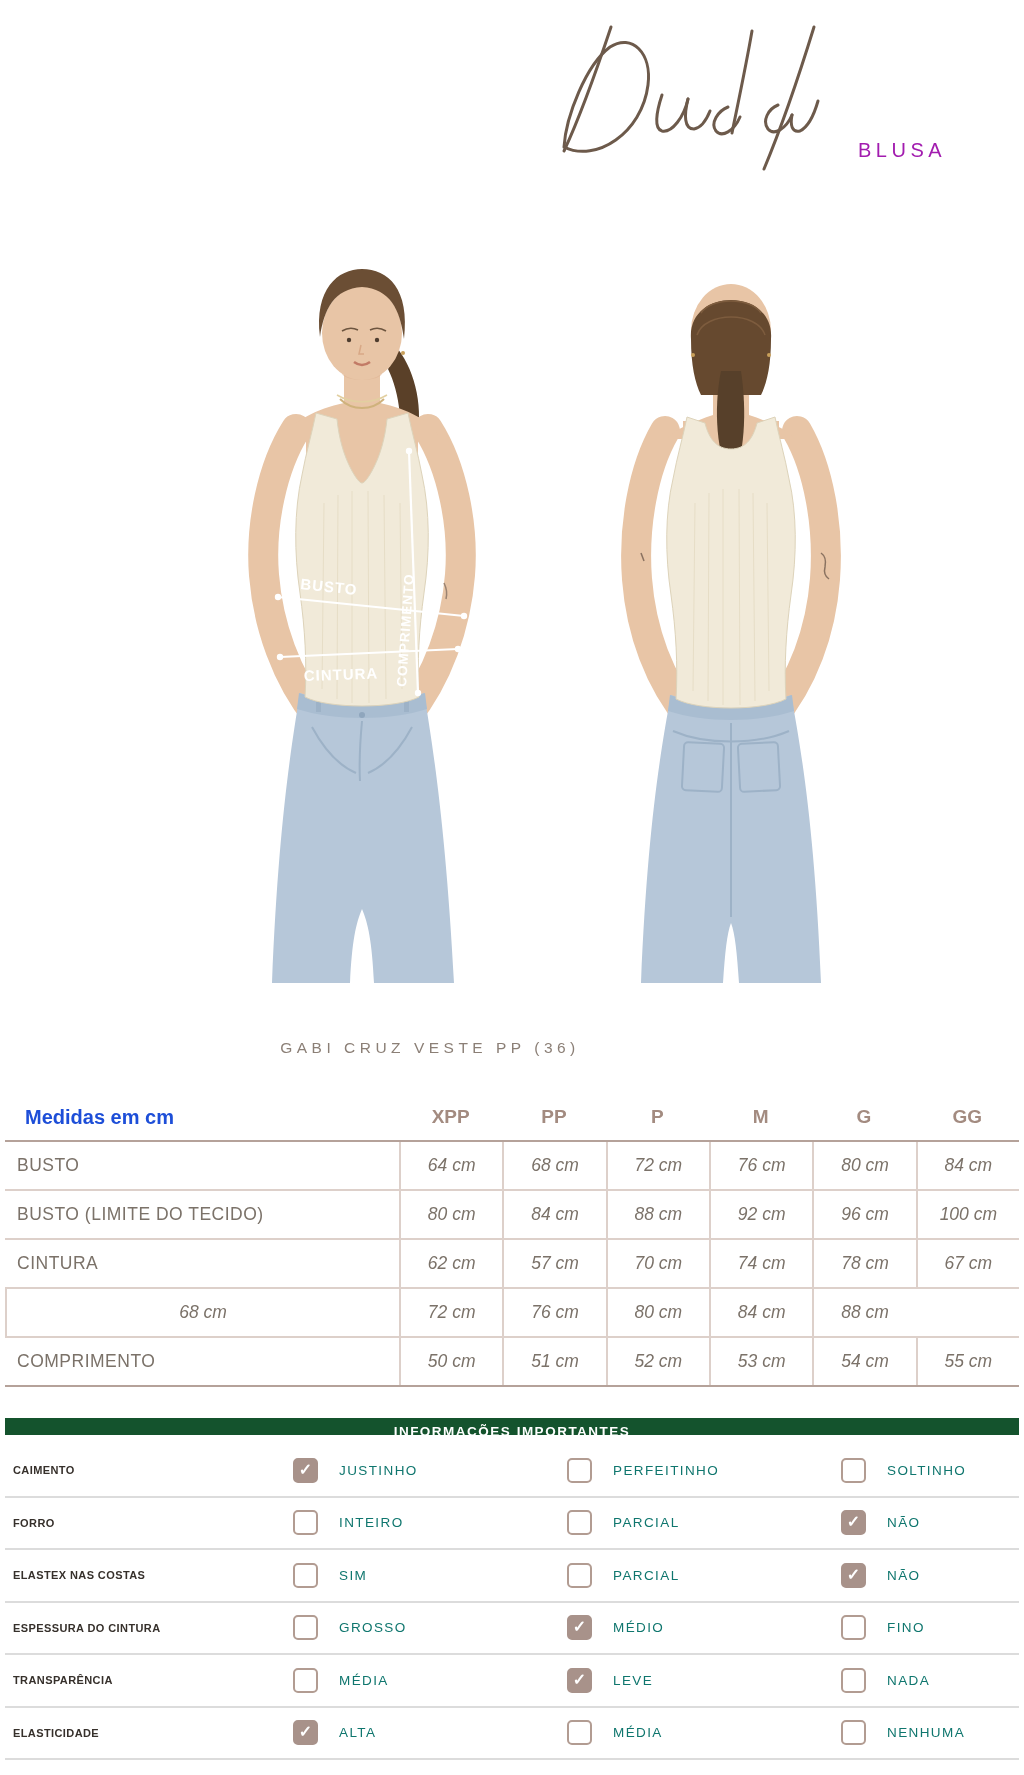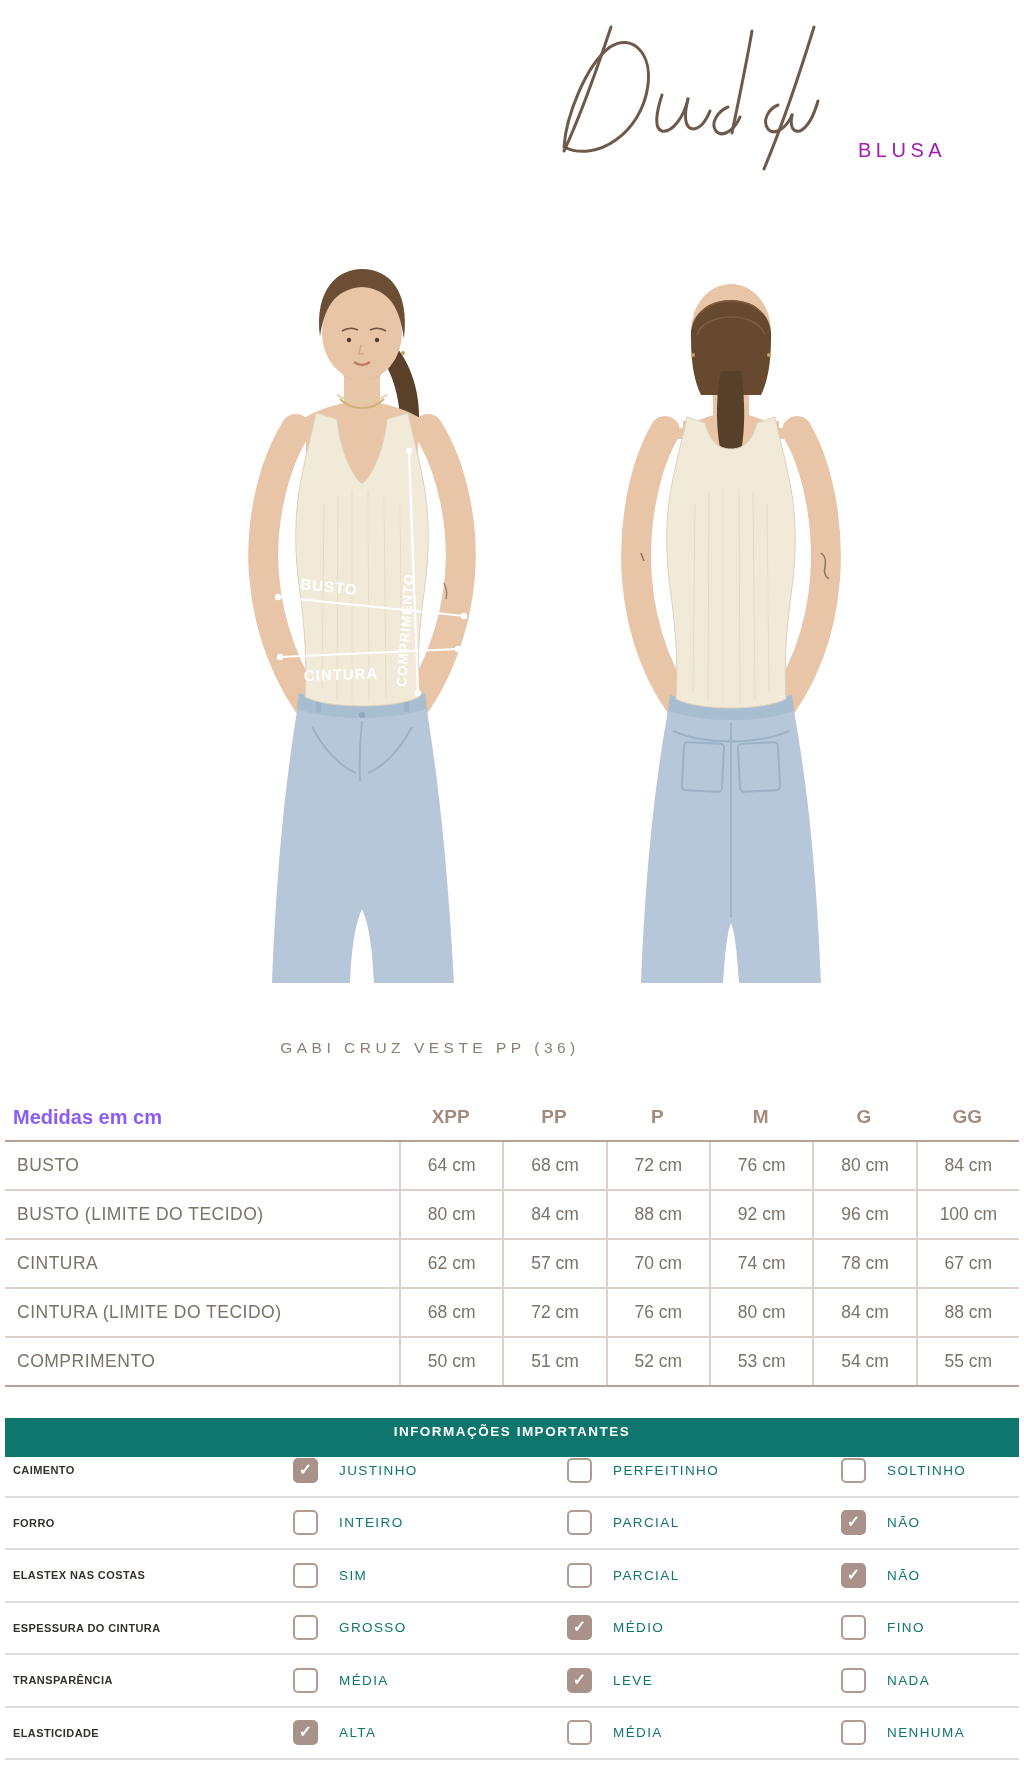--- a/index.html
+++ b/index.html
@@ -23,31 +23,31 @@
   .photo-back{position:absolute;left:545px;top:253px;}
 
   
   .caption{position:absolute;left:0;top:1039px;width:860px;text-align:center;
            font-size:15.5px;letter-spacing:4.5px;color:#8b7f76;}
 
   
   .size-table{position:absolute;left:5px;top:1094px;width:1014px;}
   .st-header{display:grid;grid-template-columns:394px repeat(6,1fr);align-items:center;
              height:46px;border-bottom:2px solid #b5a29a;}
-  .st-title{font-size:20px;font-weight:700;color:#8b5cf6;padding-left:8px;}
+  .st-title{font-size:20px;font-weight:700;color:#1d4ed8;padding-left:8px;margin-left:12px;}
   .st-h{font-size:19px;font-weight:700;color:#a38b80;text-align:center;}
   .st-row{display:grid;grid-template-columns:394px repeat(6,1fr);align-items:center;
           height:47px;border-bottom:2px solid #ddd0ca;}
   .st-row:last-child{border-bottom:2px solid #b5a29a;}
   .st-label{font-size:17.5px;color:#7b7269;padding-left:12px;letter-spacing:.5px;}
   .st-cell{font-size:17.5px;color:#7b7269;text-align:center;border-left:2px solid #ddd0ca;
-           height:47px;line-height:47px;}
-
-  
-  .info-bar{position:absolute;left:5px;top:1418px;width:1014px;height:39px;background:#0f766e;
+           height:47px;line-height:47px;font-style:italic;}
+
+  
+  .info-bar{position:absolute;left:5px;top:1418px;width:1014px;height:17px;background:#14532d;
             color:#ffffff;font-size:13.5px;font-weight:700;letter-spacing:1.5px;text-align:center;
             line-height:28px;}
   .info-rows{position:absolute;left:5px;top:1445px;width:1014px;}
   .info-row{display:grid;grid-template-columns:288px 274px 274px auto;align-items:center;
             height:50.5px;border-bottom:2px solid #dcdcdc;}
   .info-label{font-size:11px;font-weight:700;color:#36302b;letter-spacing:.4px;padding-left:8px;}
   .opt{display:flex;align-items:center;gap:21px;}
   .box{width:25px;height:25px;box-sizing:border-box;border:2.5px solid #b29c92;border-radius:5px;
        background:#fff;flex:0 0 auto;}
   .box.checked{background:#a8928a;border-color:#a8928a;color:#fff;font-size:16px;font-weight:700;
@@ -215,21 +215,20 @@
         <div class="st-row">
           <div class="st-label">CINTURA</div>
           <div class="st-cell">62 cm</div>
           <div class="st-cell">57 cm</div>
           <div class="st-cell">70 cm</div>
           <div class="st-cell">74 cm</div>
           <div class="st-cell">78 cm</div>
           <div class="st-cell">67 cm</div>
         </div>
         <div class="st-row">
-          <div class="st-label">CINTURA (LIMITE DO TECIDO)</div>
           <div class="st-cell">68 cm</div>
           <div class="st-cell">72 cm</div>
           <div class="st-cell">76 cm</div>
           <div class="st-cell">80 cm</div>
           <div class="st-cell">84 cm</div>
           <div class="st-cell">88 cm</div>
         </div>
         <div class="st-row">
           <div class="st-label">COMPRIMENTO</div>
           <div class="st-cell">50 cm</div>

